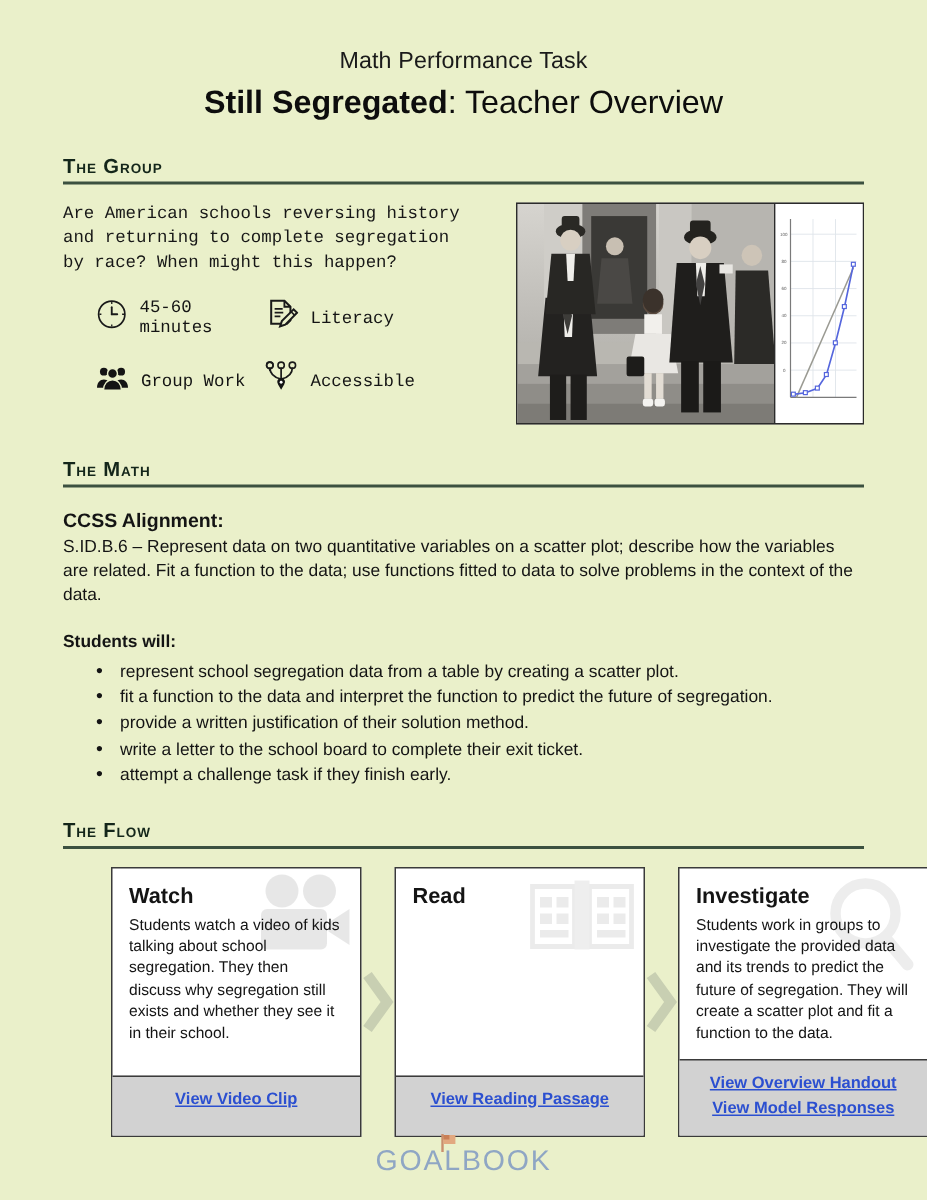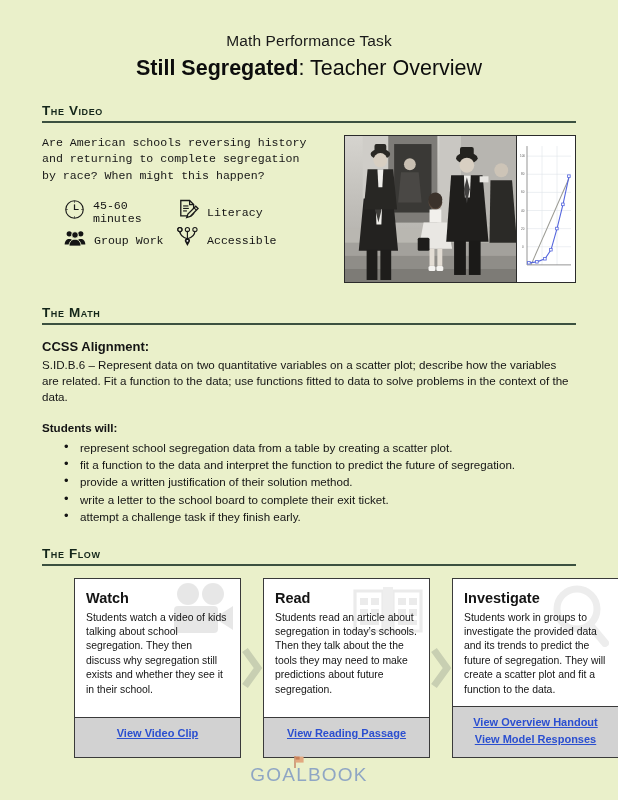--- a/index.html
+++ b/index.html
@@ -64,20 +64,21 @@
   }
   .task-question {
     font-size: 11.6px;
     line-height: 16.4px;
     color: #171717;
   }
   .attrs {
     margin-top: 14px;
     display: grid;
     grid-template-columns: 112px auto;
+    row-gap: 14px;
     padding-left: 22px;
   }
   .attr {
     display: flex;
     align-items: center;
     gap: 8px;
   }
   .attr-label {
     font-size: 11.6px;
     color: #141414;
@@ -238,21 +239,21 @@
 <body>
 
 <div class="doc-header">
   <div class="kicker">Math Performance Task</div>
   <div class="main-title">
     <span class="bold">Still Segregated</span><span>: Teacher Overview</span>
   </div>
 </div>
 
 <div class="section sec-task">
-  <div class="section-head">The Video</div>
+  <div class="section-head">The Group</div>
 
   <div class="task-row">
     <div class="task-left">
       <div class="task-question">Are American schools reversing history and returning to complete segregation by race? When might this happen?</div>
 
       <div class="attrs">
 
         <div class="attr">
           <span class="ico">
             <svg width="21" height="21" viewBox="0 0 24 24">
@@ -487,21 +488,20 @@
               <rect x="9" y="39" width="19" height="5"></rect>
               <rect x="47" y="17" width="8" height="7"></rect>
               <rect x="58" y="17" width="8" height="7"></rect>
               <rect x="47" y="28" width="8" height="7"></rect>
               <rect x="58" y="28" width="8" height="7"></rect>
               <rect x="47" y="39" width="19" height="5"></rect>
             </g>
           </svg>
         </span>
         <div class="card-title">Read</div>
-        <div class="card-text">Students read an article about segregation in today’s schools. Then they talk about the the tools they may need to make predictions about future segregation.</div>
       </div>
       <div class="card-foot">
         <span class="card-link">View Reading Passage</span>
       </div>
     </div>
 
     <div class="chev">
       <svg width="22" height="44" viewBox="0 0 22 44">
         <path d="M4 4 L17 22 L4 40" fill="none" stroke="#c8cfb2" stroke-width="7" stroke-linecap="butt" stroke-linejoin="miter"></path>
       </svg>

